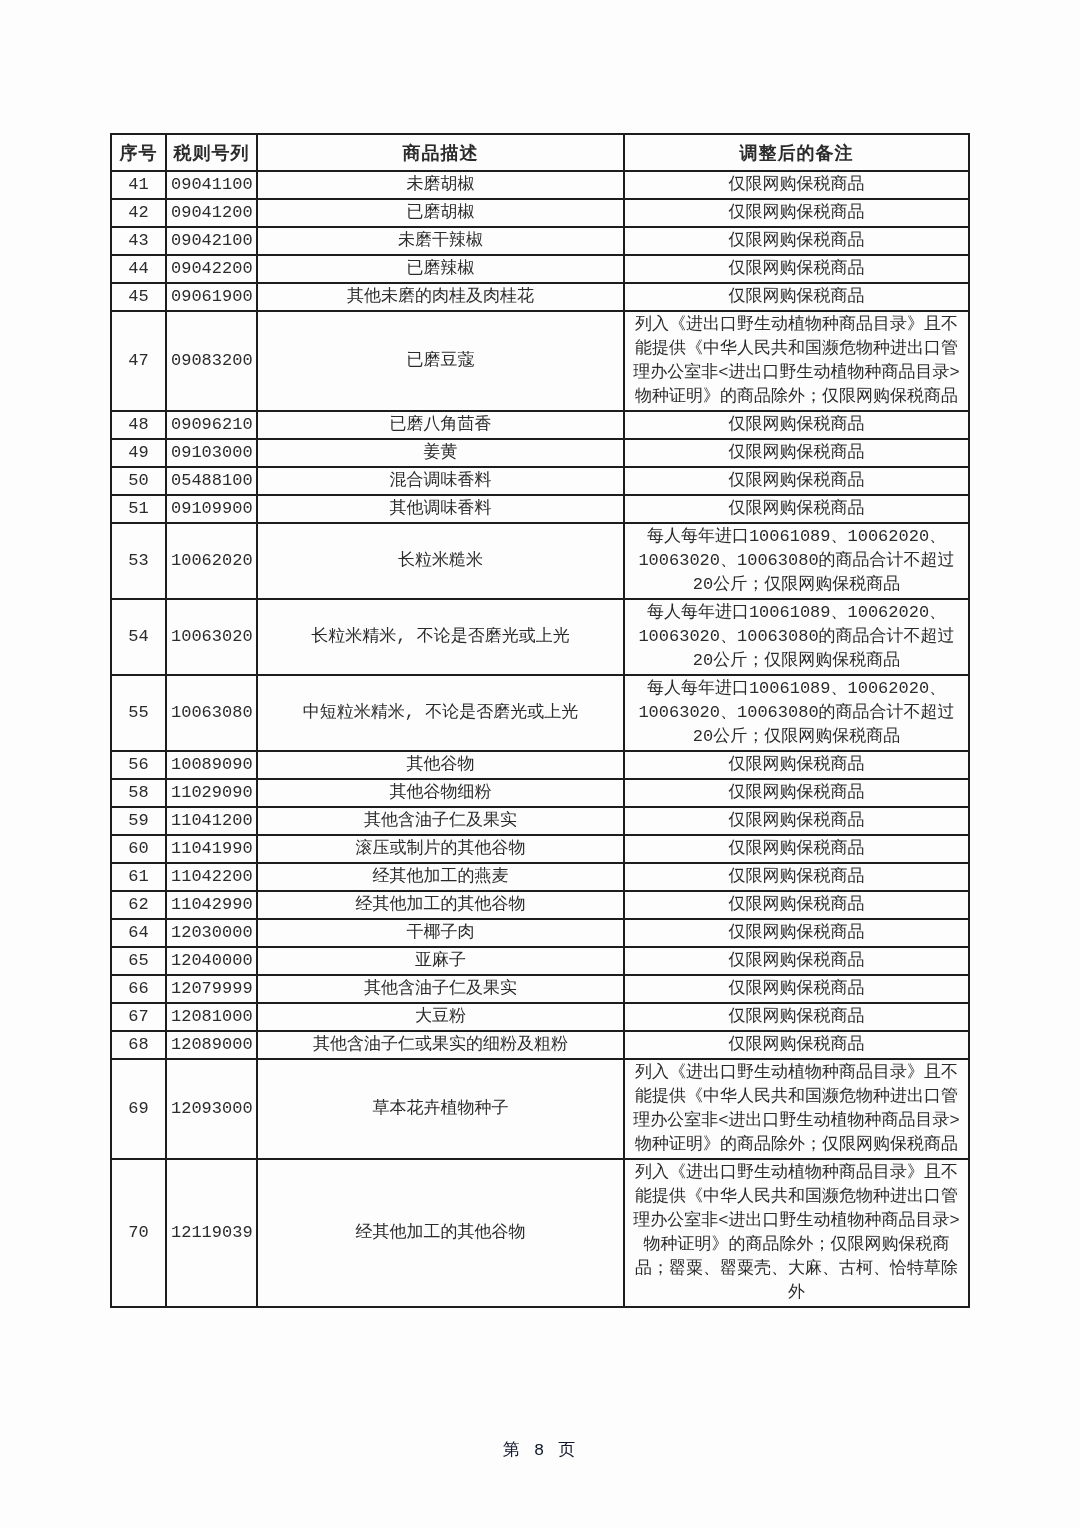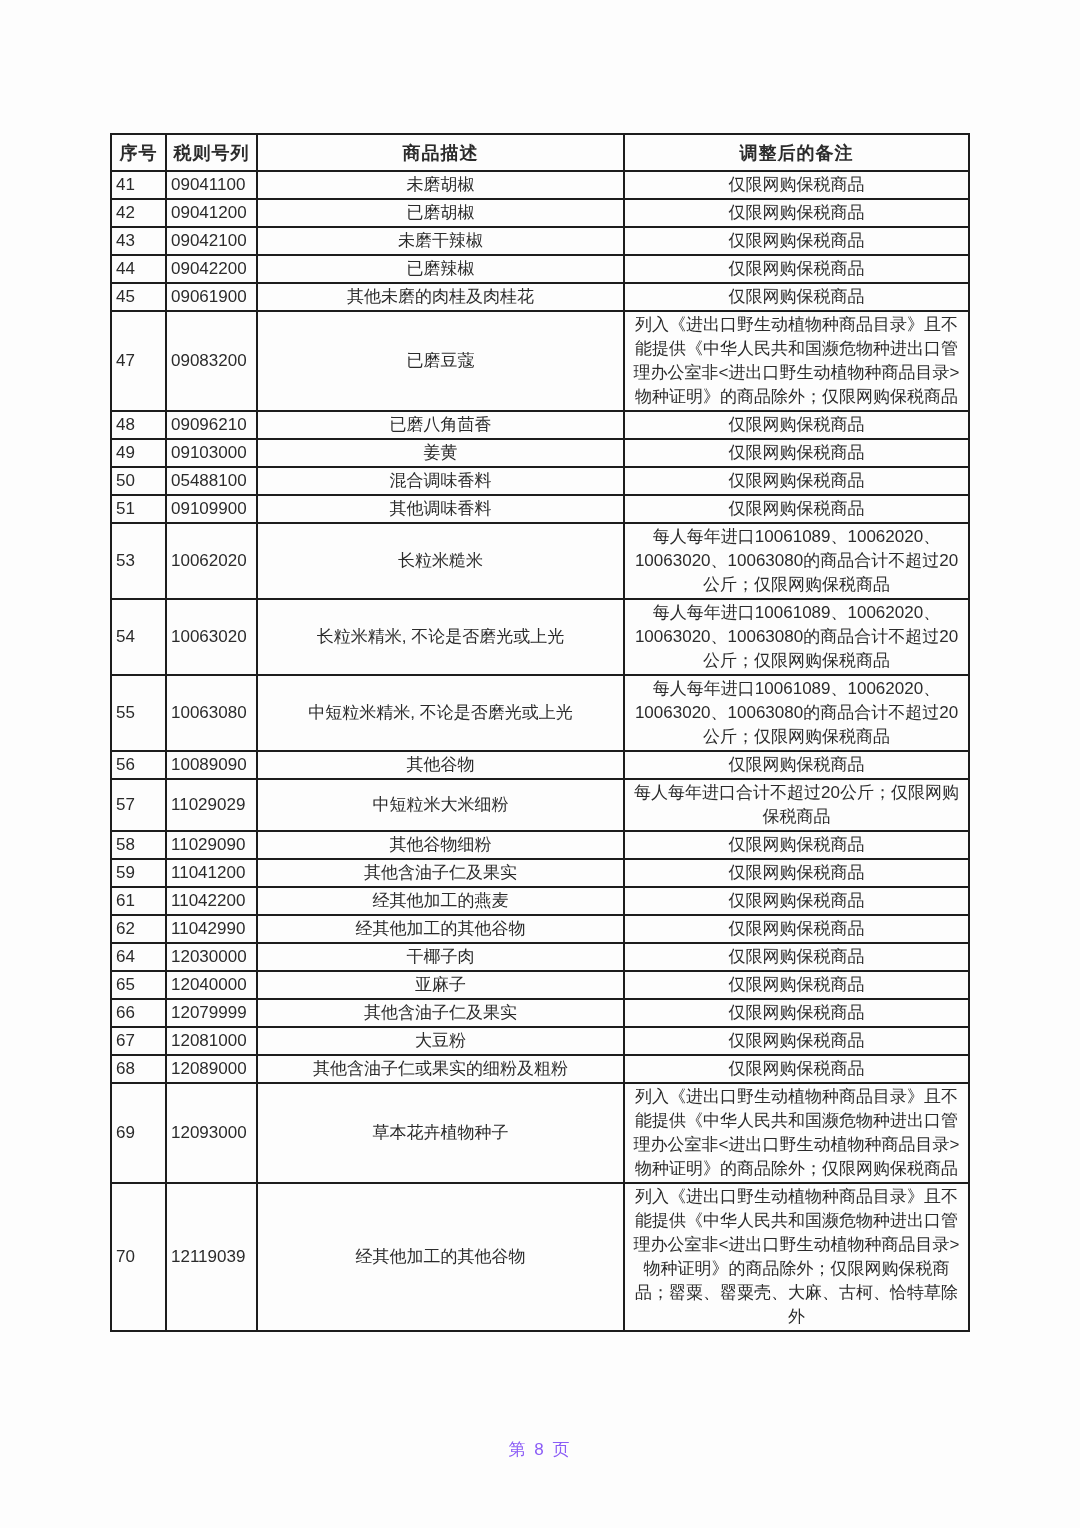--- a/index.html
+++ b/index.html
@@ -5,21 +5,21 @@
   html, body {
     margin: 0;
     padding: 0;
     background: #fdfdfd;
   }
   .page {
     position: relative;
     width: 1080px;
     height: 1528px;
     background: #fdfdfd;
-    font-family: Liberation Sans, sans-serif;
+    font-family: Liberation Mono, monospace;
     color: #2b2b2b;
     overflow: hidden;
   }
   table.tariff {
     position: absolute;
     left: 110px;
     top: 133px;
     width: 858px;
     border-collapse: collapse;
     table-layout: fixed;
@@ -37,33 +37,33 @@
     height: 33px;
     padding: 1px 2px;
     letter-spacing: 1px;
   }
   table.tariff td {
     font-size: 17px;
     line-height: 24px;
     padding: 1px 4px;
   }
   td.c-no, td.c-code {
-    text-align: left;
+    text-align: center;
   }
   td.c-desc, td.c-remark {
     text-align: center;
   }
   .page-footer {
     position: absolute;
     left: 0;
     top: 1438px;
     width: 100%;
     text-align: center;
     font-size: 17px;
-    color: #8b5cf6;
+    color: #0f172a;
     letter-spacing: 2px;
   }
 </style>
 </head>
 <body>
 
 <div class="page">
 
   <table class="tariff">
     <colgroup>
@@ -159,35 +159,35 @@
       <td class="c-desc">中短粒米精米, 不论是否磨光或上光</td>
       <td class="c-remark">每人每年进口10061089、10062020、10063020、10063080的商品合计不超过20公斤；仅限网购保税商品</td>
     </tr>
         <tr>
       <td class="c-no">56</td>
       <td class="c-code">10089090</td>
       <td class="c-desc">其他谷物</td>
       <td class="c-remark">仅限网购保税商品</td>
     </tr>
         <tr>
-      <td class="c-no">57</td>
-      <td class="c-code">11029029</td>
-      <td class="c-desc">中短粒米大米细粉</td>
-      <td class="c-remark">每人每年进口合计不超过20公斤；仅限网购保税商品</td>
-    </tr>
-        <tr>
       <td class="c-no">58</td>
       <td class="c-code">11029090</td>
       <td class="c-desc">其他谷物细粉</td>
       <td class="c-remark">仅限网购保税商品</td>
     </tr>
         <tr>
       <td class="c-no">59</td>
       <td class="c-code">11041200</td>
       <td class="c-desc">其他含油子仁及果实</td>
+      <td class="c-remark">仅限网购保税商品</td>
+    </tr>
+        <tr>
+      <td class="c-no">60</td>
+      <td class="c-code">11041990</td>
+      <td class="c-desc">滚压或制片的其他谷物</td>
       <td class="c-remark">仅限网购保税商品</td>
     </tr>
         <tr>
       <td class="c-no">61</td>
       <td class="c-code">11042200</td>
       <td class="c-desc">经其他加工的燕麦</td>
       <td class="c-remark">仅限网购保税商品</td>
     </tr>
         <tr>
       <td class="c-no">62</td>

